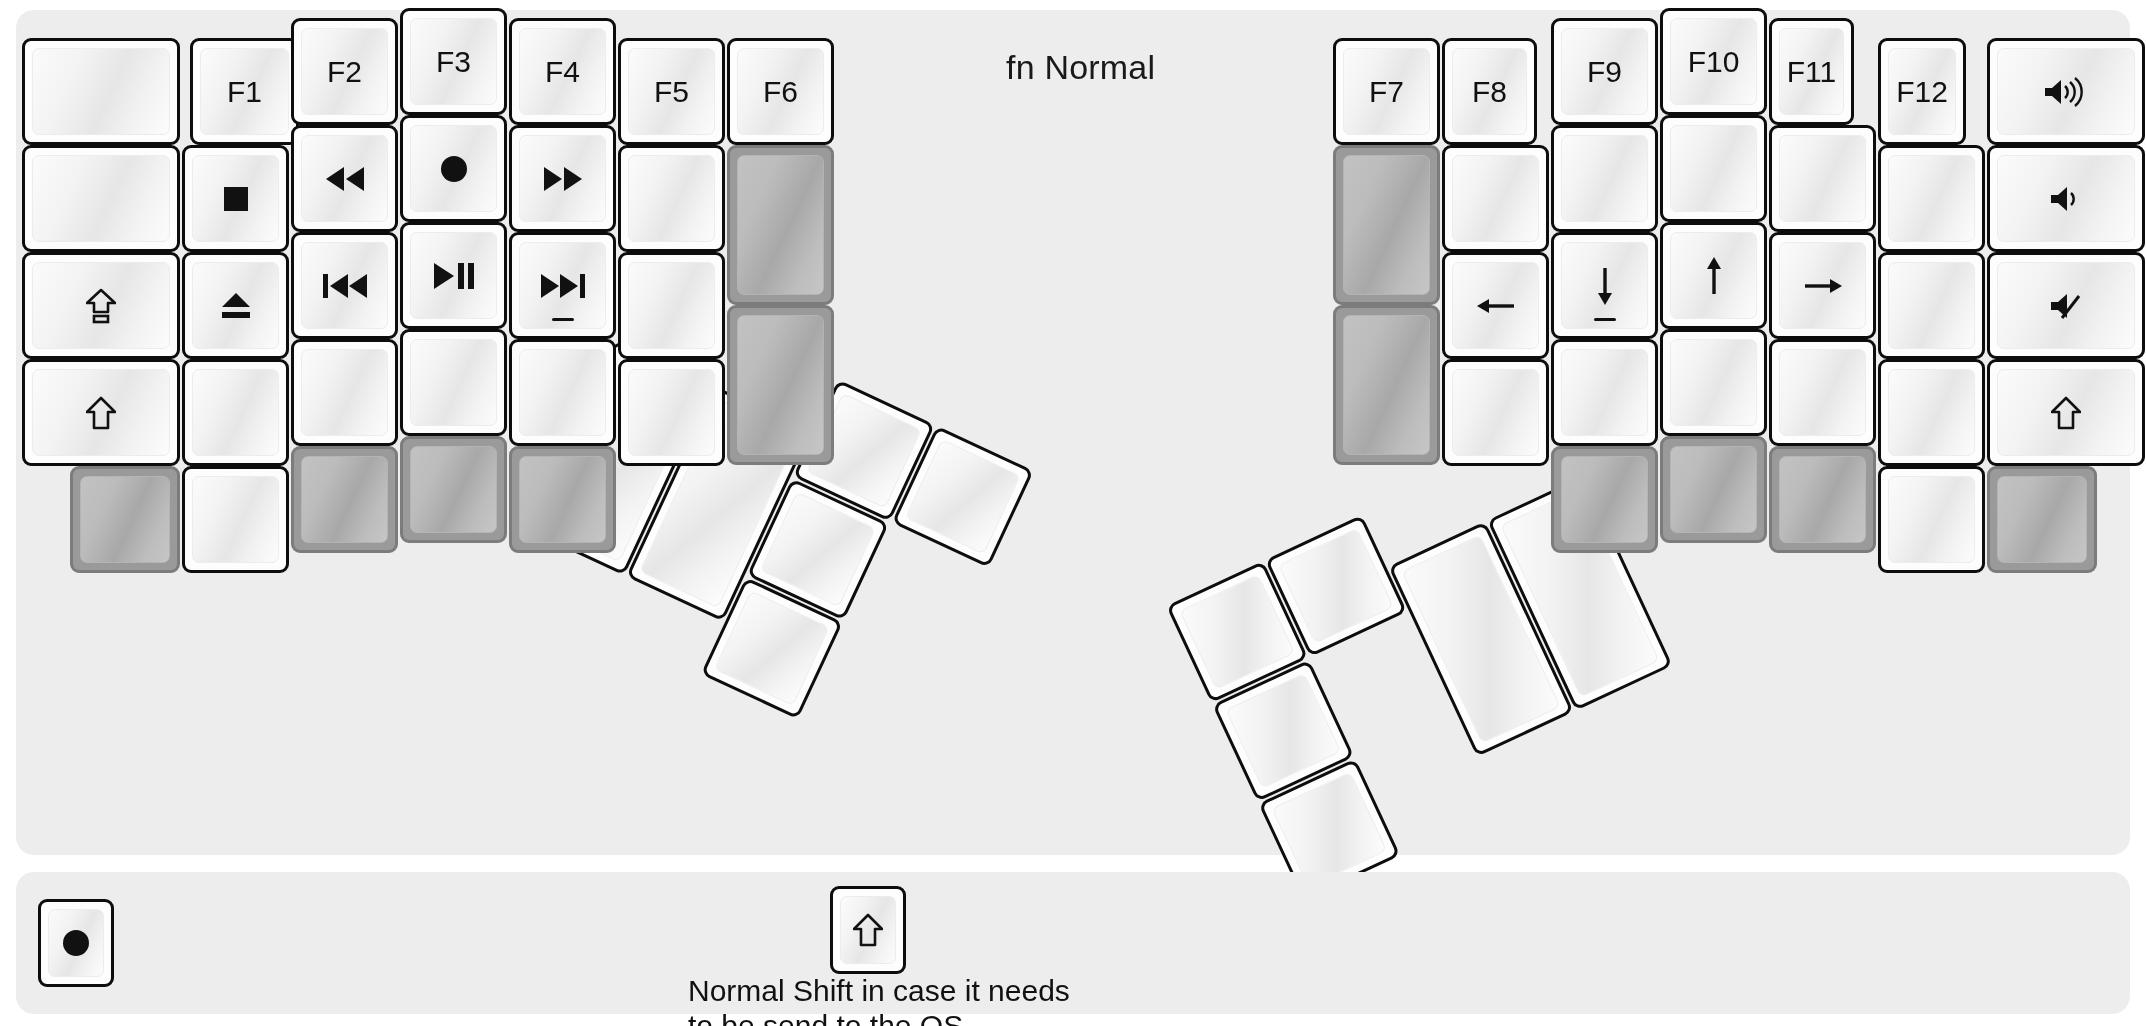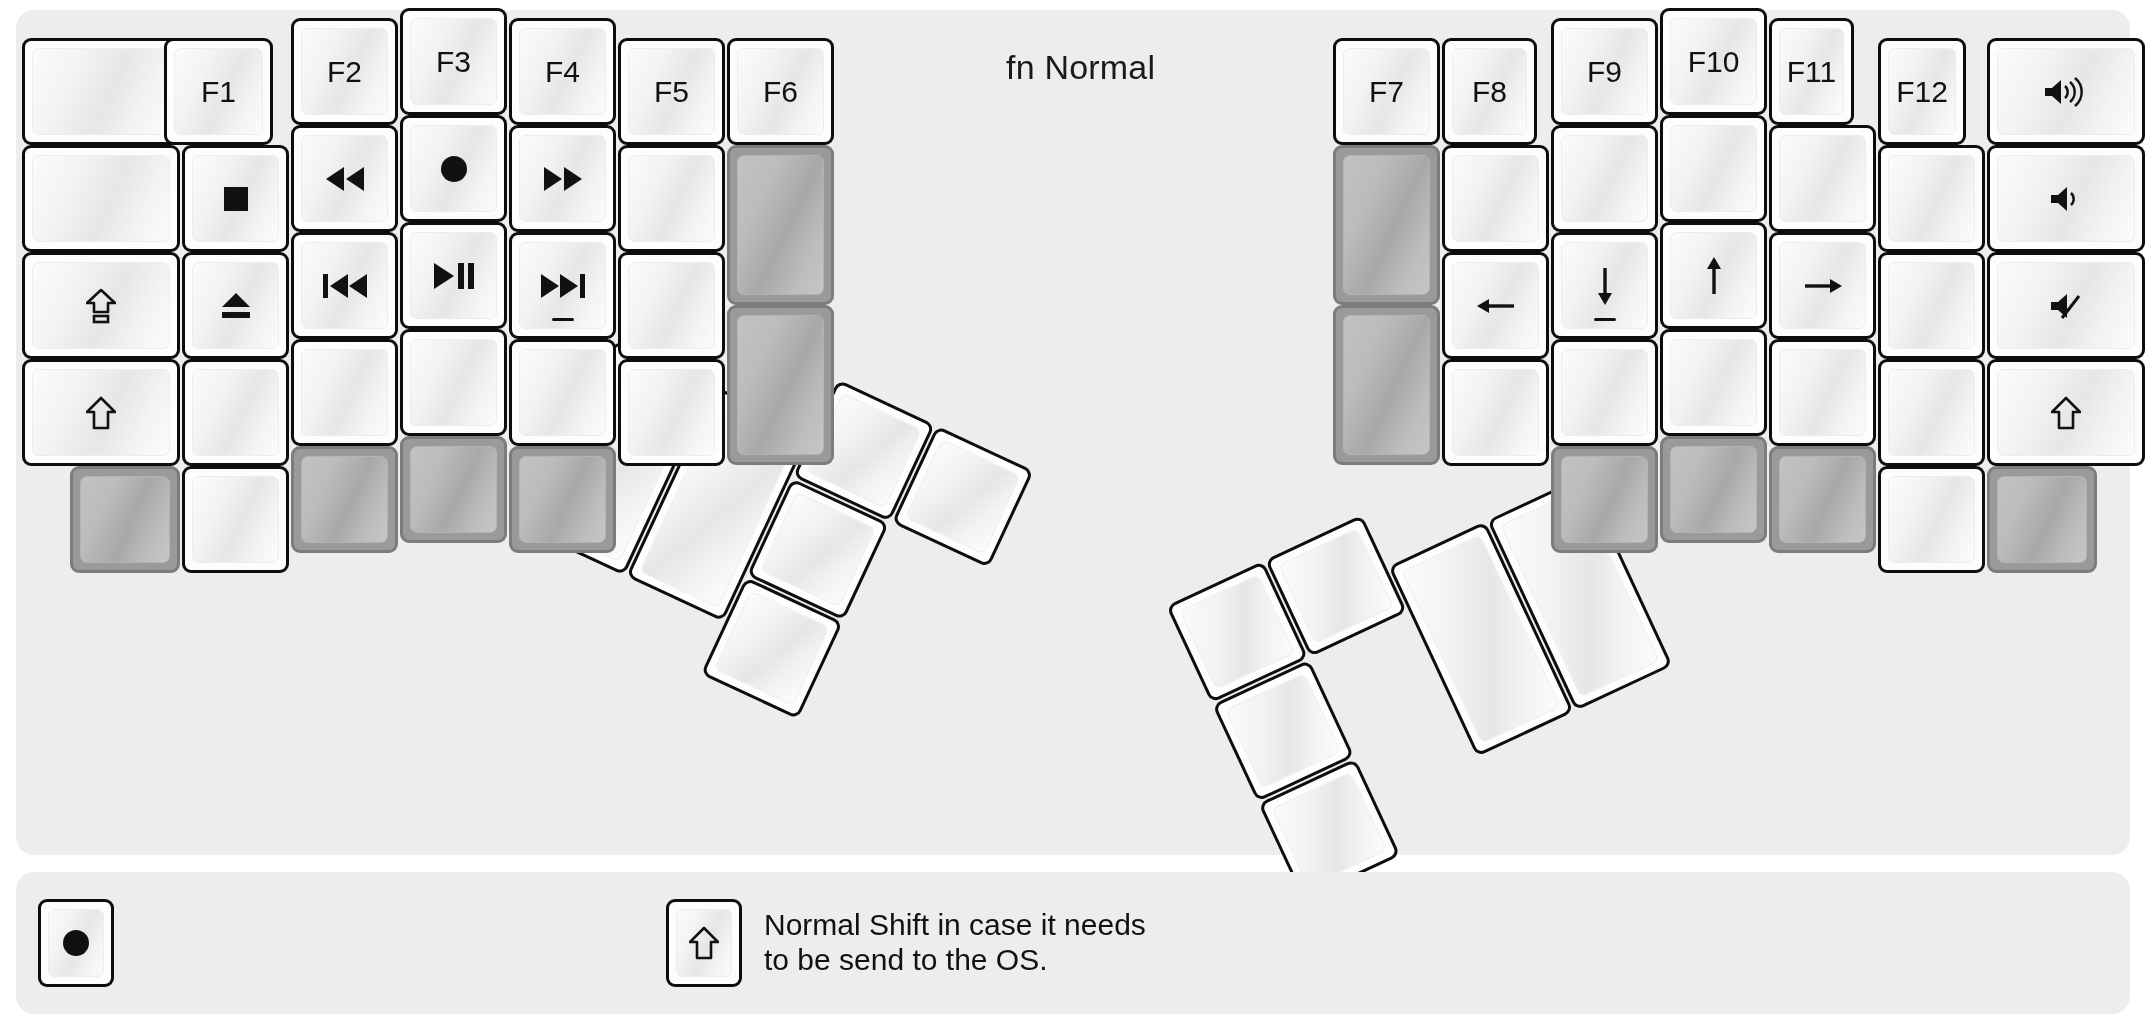--- a/index.html
+++ b/index.html
@@ -63,21 +63,21 @@
             <span style="display: flex; align-items: center; justify-content: center;">
               <svg class="g" width="30" height="34" viewBox="0 0 30 34" xmlns="http://www.w3.org/2000/svg">
                 <polygon points="15,2 29,16 22,16 22,32 8,32 8,16 1,16" fill="none" stroke="#111" stroke-width="2.6" stroke-linejoin="round"></polygon>
               </svg>
             </span>
           </div>
         </div>
         <div class="key trans" style="left: 54px; top: 456px; width: 110px; height: 107px; z-index: 11;">
           <div class="cap"></div>
         </div>
-        <div class="key" style="left: 148px; top: 28px; width: 109px; height: 107px; z-index: 11;">
+        <div class="key" style="left: 174px; top: 28px; width: 109px; height: 107px; z-index: 11;">
           <div class="cap">
             <span class="lbl">F1</span>
           </div>
         </div>
         <div class="key" style="left: 166px; top: 135px; width: 107px; height: 107px; z-index: 11;">
           <div class="cap">
             <span style="display: flex; align-items: center; justify-content: center;">
               <svg class="g" width="28" height="28" viewBox="0 0 28 28" xmlns="http://www.w3.org/2000/svg">
                 <rect x="2" y="2" width="24" height="24" fill="#111"></rect>
               </svg>
@@ -439,21 +439,21 @@
             <div class="cap">
               <span style="display: flex; align-items: center; justify-content: center;">
                 <svg class="g" width="30" height="30" viewBox="0 0 30 30" xmlns="http://www.w3.org/2000/svg">
                   <circle cx="15" cy="15" r="13" fill="#111"></circle>
                 </svg>
               </span>
             </div>
           </div>
         </div>
       </div>
-      <div class="lg-item" style="left: 650px; top: 14px; height: 114px;">
+      <div class="lg-item" style="left: 650px; top: 14px; height: 114px; flex-direction: column;">
         <div class="lg-key">
           <div class="key" style="left: 0px; top: 0px; width: 76px; height: 88px; position: absolute;">
             <div class="cap">
               <span style="display: flex; align-items: center; justify-content: center;">
                 <svg class="g" width="30" height="34" viewBox="0 0 30 34" xmlns="http://www.w3.org/2000/svg">
                   <polygon points="15,2 29,16 22,16 22,32 8,32 8,16 1,16" fill="none" stroke="#111" stroke-width="2.6" stroke-linejoin="round"></polygon>
                 </svg>
               </span>
             </div>
           </div>

